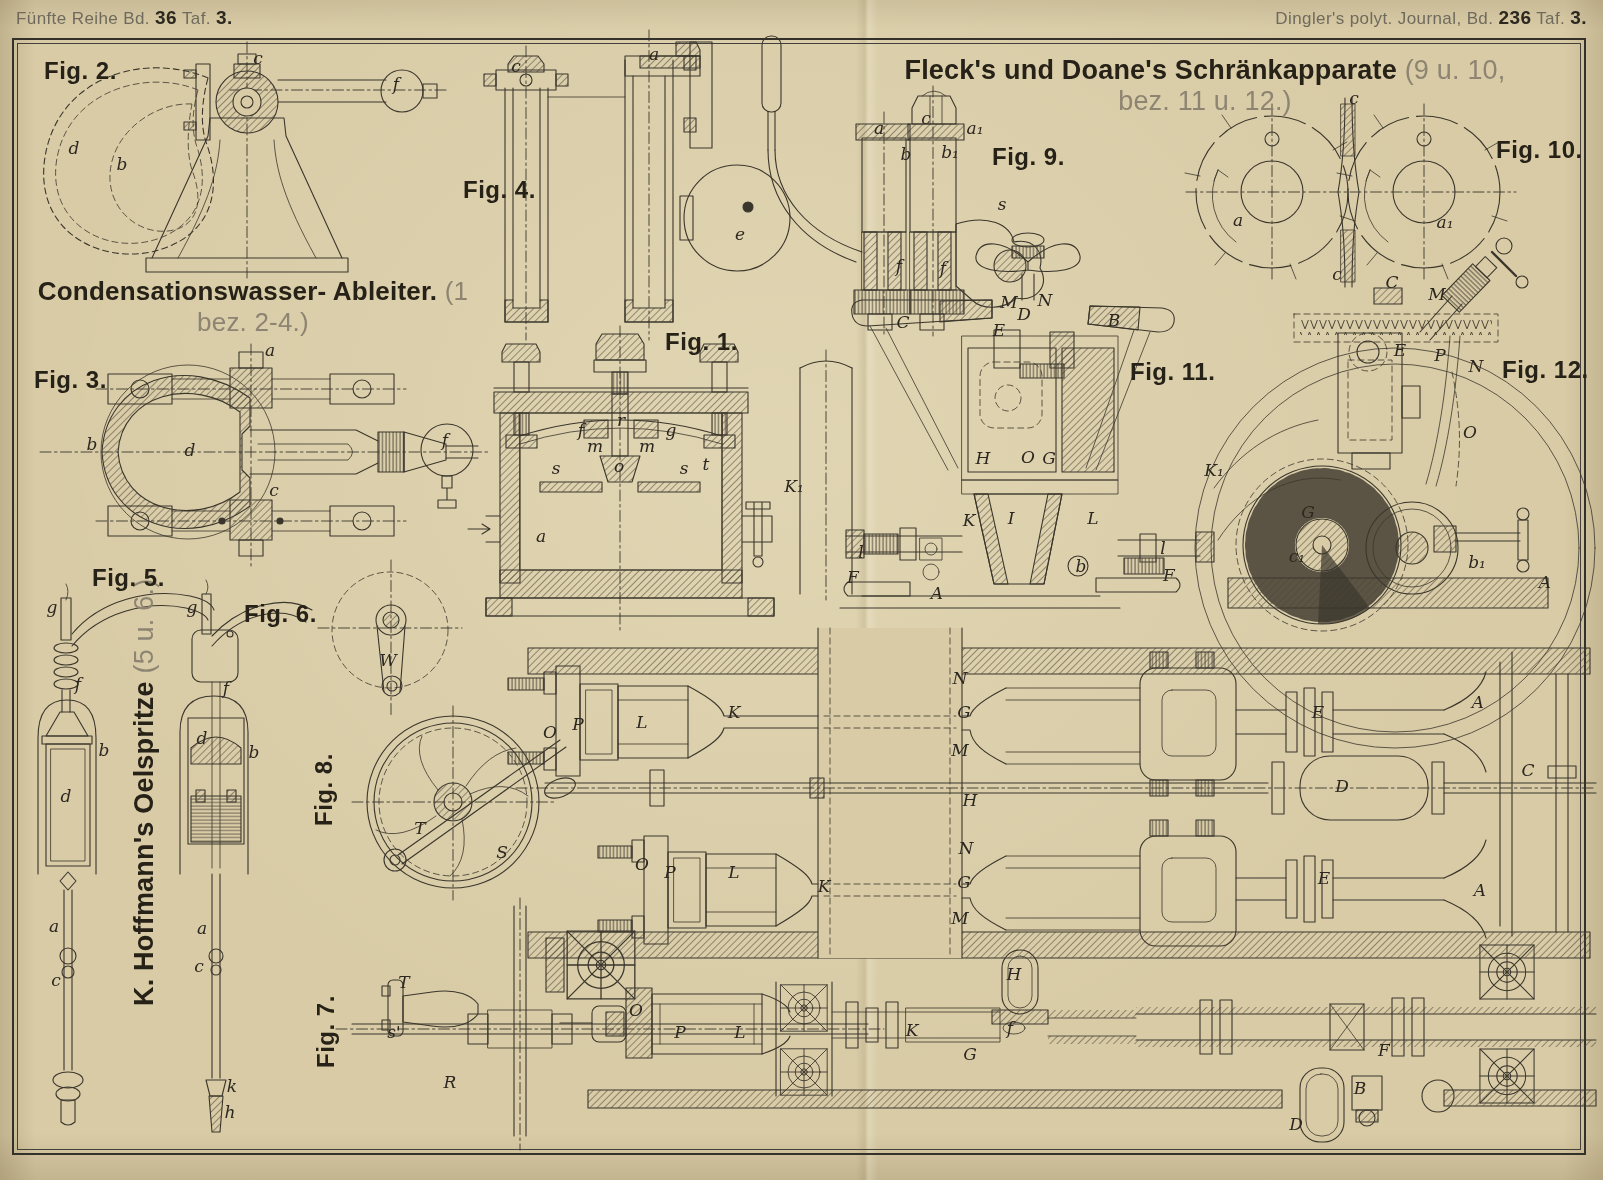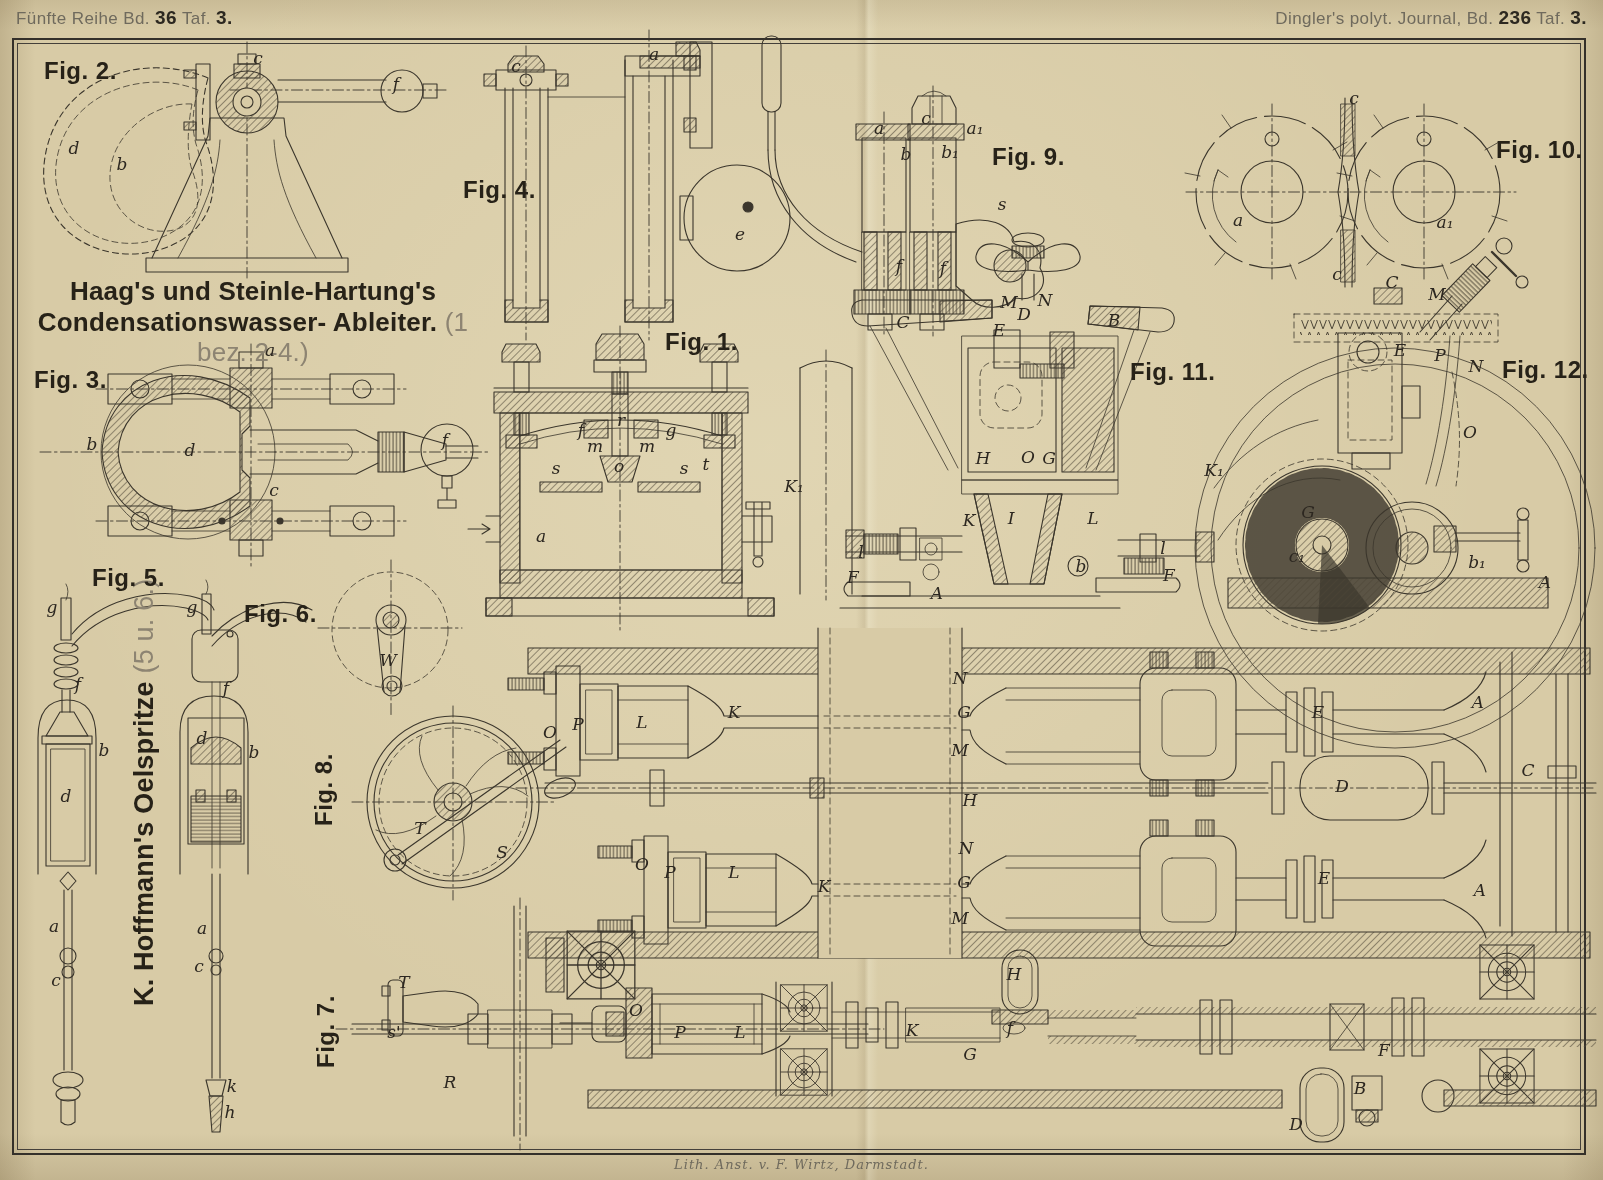--- a/index.html
+++ b/index.html
@@ -501,22 +501,25 @@
         <rect x="1352" y="1076" width="30" height="34"></rect>
         <circle cx="1367" cy="1118" r="8"></circle>
         <rect x="1356" y="1110" width="22" height="12" fill="url(#h1)"></rect>
         <circle cx="1438" cy="1096" r="16"></circle>
         <rect x="588" y="1090" width="694" height="18" fill="url(#h1)"></rect>
         <rect x="1444" y="1090" width="152" height="16" fill="url(#h1)"></rect>
       </g>
     </g>
   </svg>
 
+  <div class="t-main t-fleck">
+    <span>Fleck's und Doane's Schränkapparate</span>
+    <span class="ref">(9 u. 10, bez. 11 u. 12.)</span>
+  </div>
   <div class="t-main t-haag">
-    <div>Haag's und Steinle-Hartung's</div>
     <div>
       <span>Condensationswasser- Ableiter.</span>
       <span class="ref">(1 bez. 2-4.)</span>
     </div>
   </div>
   <div class="t-main t-hoffmann">
     <span>K. Hoffmann's Oelspritze</span>
     <span class="ref">(5 u. 6.)</span>
   </div>
 
@@ -644,15 +647,14 @@
       <span class="lt" style="left: 740px; top: 1032px;">L</span>
       <span class="lt" style="left: 912px; top: 1030px;">K</span>
       <span class="lt" style="left: 1014px; top: 974px;">H</span>
       <span class="lt" style="left: 1010px; top: 1028px;">f</span>
       <span class="lt" style="left: 970px; top: 1054px;">G</span>
       <span class="lt" style="left: 1296px; top: 1124px;">D</span>
       <span class="lt" style="left: 1360px; top: 1088px;">B</span>
       <span class="lt" style="left: 1384px; top: 1050px;">F</span>
     </div>
 
-  <div class="footer">Lith. Anst. v. F. Wirtz, Darmstadt.</div>
 
 </div>
 
 </body></html>

